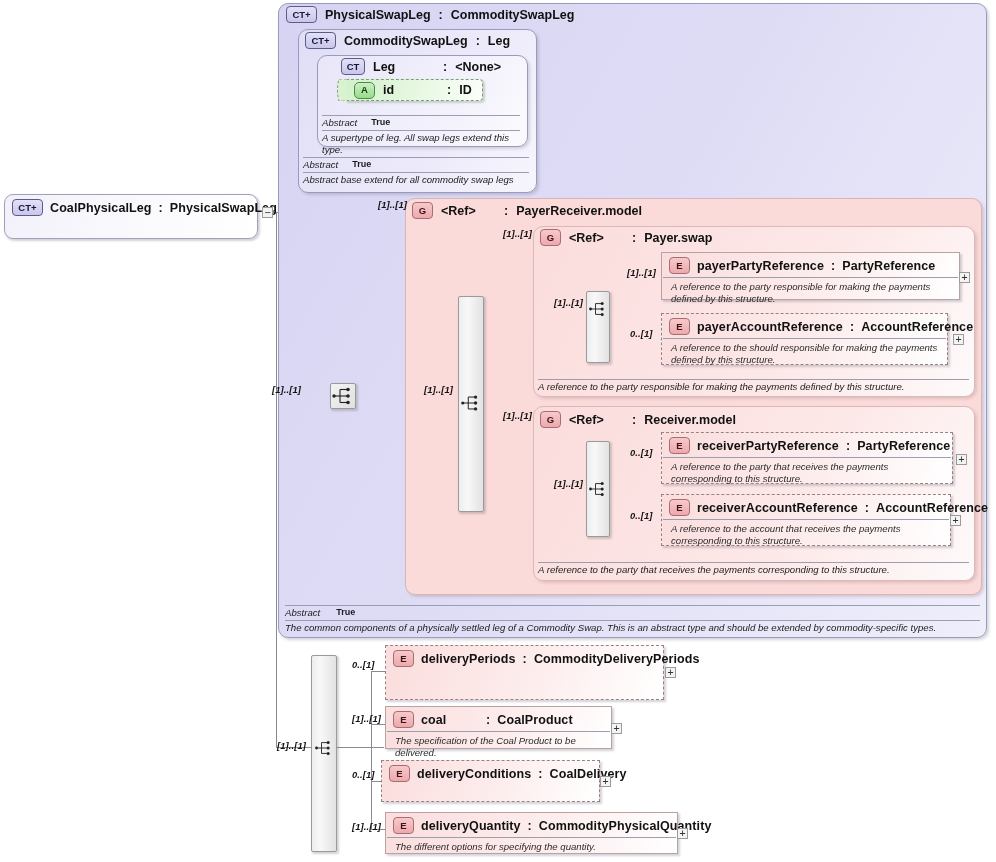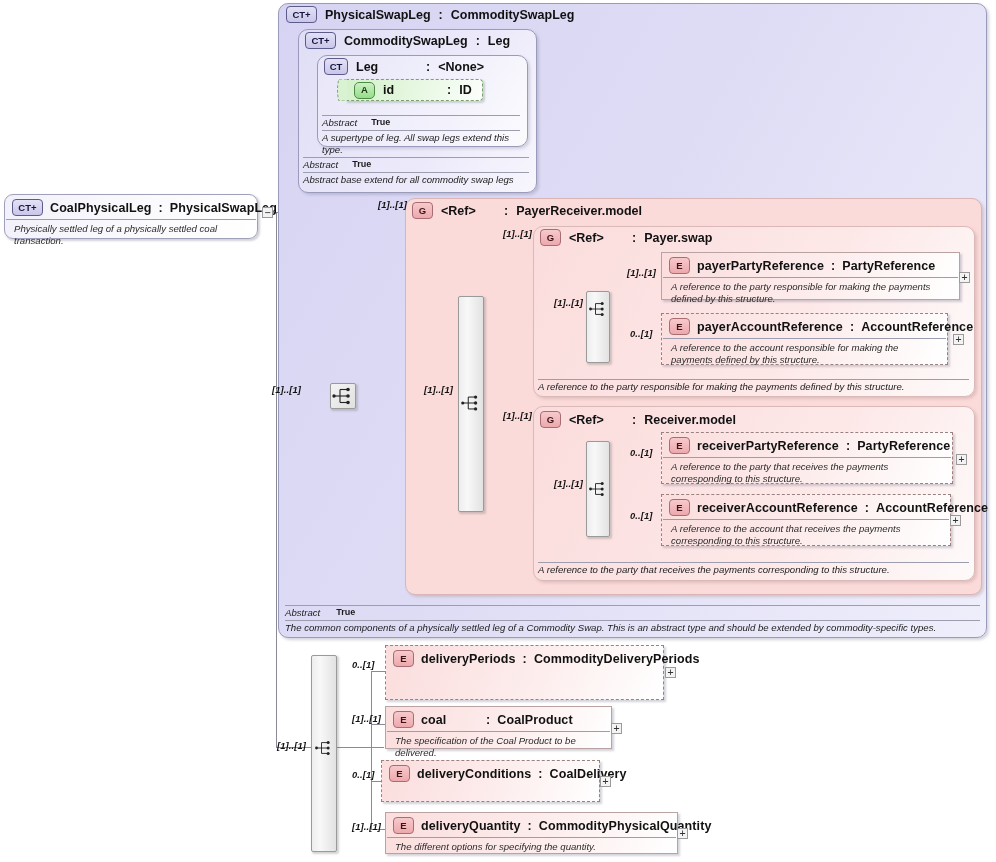--- a/index.html
+++ b/index.html
@@ -172,21 +172,20 @@
 <div class="ln lnh abs" style="left:371px;top:781px;width:15px;height:1px;"></div>
 <div class="ln lnh abs" style="left:371px;top:829px;width:15px;height:1px;"></div>
 
 <div class="node rounded white-node" style="left:4px;top:194px;width:254px;height:45px;">
   <div class="node-title">
     <span class="badge ct">CT+</span>
     <span class="nm">CoalPhysicalLeg</span>
     <span> : </span>
     <span class="nm">PhysicalSwapLeg</span>
   </div>
-  <div class="node-doc">Physically settled leg of a physically settled coal transaction.</div>
 </div>
 <div class="pmbtn" style="left:262px;top:207px;">−</div>
 
 <div class="ctbox purple-outer" style="left:278px;top:3px;width:709px;height:635px;"></div>
 <div class="outer-title" style="left:286px;top:6px;">
   <span class="badge ct">CT+</span>
   <span>PhysicalSwapLeg</span>
   <span> : </span>
   <span>CommoditySwapLeg</span>
 </div>
@@ -208,21 +207,21 @@
 </div>
 <div class="sep" style="left:303px;top:157px;width:226px;"></div>
 <div class="abs" style="left:303px;top:159px;width:226px;display:flex;gap:14px;font-size:9.6px;color:#1a1a1a;">
   <span style="font-style:italic;">Abstract</span>
   <span style="font-weight:bold;font-size:9px;">True</span>
 </div>
 <div class="sep" style="left:303px;top:172px;width:226px;"></div>
 <div class="abs" style="left:303px;top:174px;width:228px;font-style:italic;font-size:9.6px;color:#1a1a1a;line-height:1.3;">Abstract base extend for all commodity swap legs</div>
 
 <div class="ctbox purple-inner2" style="left:317px;top:55px;width:211px;height:92px;"></div>
-<div class="outer-title" style="left:324px;top:58px;">
+<div class="outer-title" style="left:341px;top:58px;">
   <span class="badge ctplain">CT</span>
   <span style="min-width:62px;display:inline-block;">Leg</span>
   <span> : </span>
   <span>&lt;None&gt;</span>
 </div>
 <div class="sep" style="left:322px;top:115px;width:198px;"></div>
 <div class="abs" style="left:322px;top:117px;width:198px;display:flex;gap:14px;font-size:9.6px;color:#1a1a1a;">
   <span style="font-style:italic;">Abstract</span>
   <span style="font-weight:bold;font-size:9px;">True</span>
 </div>
@@ -318,21 +317,21 @@
 <div class="pmbtn" style="left:959px;top:272px;">+</div>
 <div class="card" style="left:627px;top:267px;">[1]..[1]</div>
 
 <div class="node pink-node dashed" style="left:661px;top:313px;width:287px;height:52px;">
   <div class="node-title">
     <span class="badge e">E</span>
     <span>payerAccountReference</span>
     <span> : </span>
     <span>AccountReference</span>
   </div>
-  <div class="node-doc">A reference to the account responsible for making the payments defined by this structure.</div>
+  <div class="node-doc">A reference to the should responsible for making the payments defined by this structure.</div>
 </div>
 <div class="pmbtn" style="left:953px;top:334px;">+</div>
 <div class="card" style="left:630px;top:328px;">0..[1]</div>
 
 <div class="ctbox pink-inner" style="left:533px;top:406px;width:442px;height:175px;"></div>
 <div class="outer-title" style="left:540px;top:411px;">
   <span class="badge g">G</span>
   <span style="min-width:55px;display:inline-block;">&lt;Ref&gt;</span>
   <span> : </span>
   <span>Receiver.model</span>

